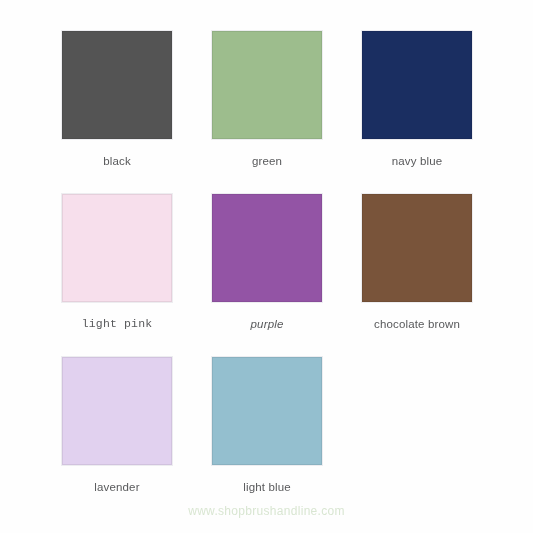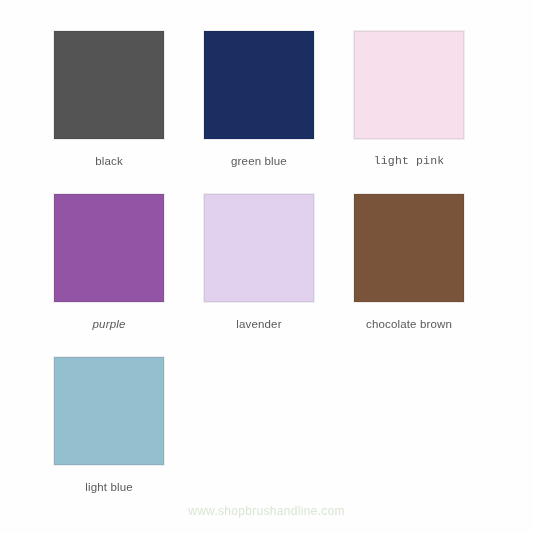--- a/index.html
+++ b/index.html
@@ -16,21 +16,21 @@
   }
   #swatch-board {
     position: relative;
     width: 533px;
     height: 533px;
     background: #fefefe;
     box-sizing: border-box;
   }
   #swatch-grid {
     position: absolute;
-    left: 54px;
+    left: 62px;
     top: 31px;
     width: 410px;
     display: grid;
     grid-template-columns: repeat(3, 110px);
     grid-column-gap: 40px;
     grid-row-gap: 26px;
   }
   .swatch-cell {
     width: 110px;
     display: flex;
@@ -69,45 +69,49 @@
 
 <div id="swatch-board" style="background: rgb(254, 254, 254);">
 
   <div id="swatch-grid">
 
     <div class="swatch-cell">
       <div class="swatch-chip" style="background-color: rgb(84, 84, 84);"></div>
       <div class="swatch-label" style="color: rgb(88, 89, 91);">black</div>
     </div>
 
+    <div class="swatch-cell">
+      <div class="swatch-chip" style="background-color: rgb(157, 189, 141);"></div>
+      <div class="swatch-label" style="color: rgb(88, 89, 91);">green</div>
+    </div>
 
     <div class="swatch-cell">
       <div class="swatch-chip" style="background-color: rgb(26, 46, 97);"></div>
-      <div class="swatch-label" style="color: rgb(88, 89, 91);">green blue</div>
+      <div class="swatch-label" style="color: rgb(88, 89, 91);">navy blue</div>
     </div>
 
     <div class="swatch-cell">
       <div class="swatch-chip" style="background-color: rgb(247, 223, 236);"></div>
       <div class="swatch-label" style="color: rgb(88, 89, 91); font-family: Liberation Mono, monospace;">light pink</div>
     </div>
 
 
     <div class="swatch-cell">
       <div class="swatch-chip" style="background-color: rgb(147, 84, 165);"></div>
       <div class="swatch-label" style="color: rgb(88, 89, 91); font-style: italic;">purple</div>
     </div>
 
     <div class="swatch-cell">
-      <div class="swatch-chip" style="background-color: rgb(225, 209, 239);"></div>
-      <div class="swatch-label" style="color: rgb(88, 89, 91);">lavender</div>
+      <div class="swatch-chip" style="background-color: rgb(121, 84, 58);"></div>
+      <div class="swatch-label" style="color: rgb(88, 89, 91);">chocolate brown</div>
     </div>
 
     <div class="swatch-cell">
-      <div class="swatch-chip" style="background-color: rgb(121, 84, 58);"></div>
-      <div class="swatch-label" style="color: rgb(88, 89, 91);">chocolate brown</div>
+      <div class="swatch-chip" style="background-color: rgb(225, 209, 239);"></div>
+      <div class="swatch-label" style="color: rgb(88, 89, 91);">lavender</div>
     </div>
 
     <div class="swatch-cell">
       <div class="swatch-chip" style="background-color: rgb(148, 191, 207);"></div>
       <div class="swatch-label" style="color: rgb(88, 89, 91);">light blue</div>
     </div>
 
   </div>
 
   <div id="watermark" style="color: rgb(217, 230, 210);">www.shopbrushandline.com</div>

